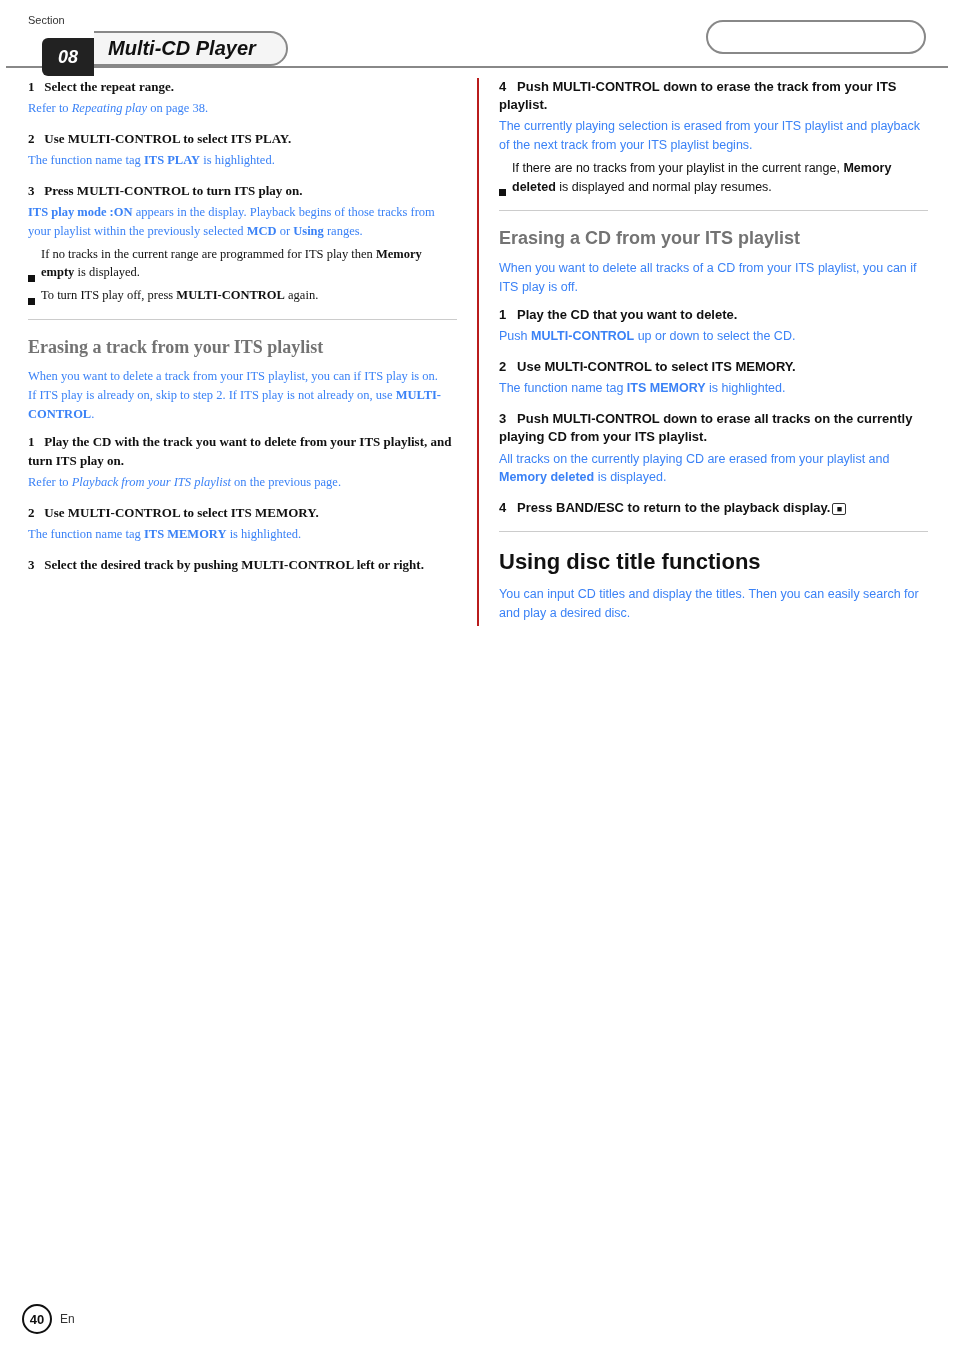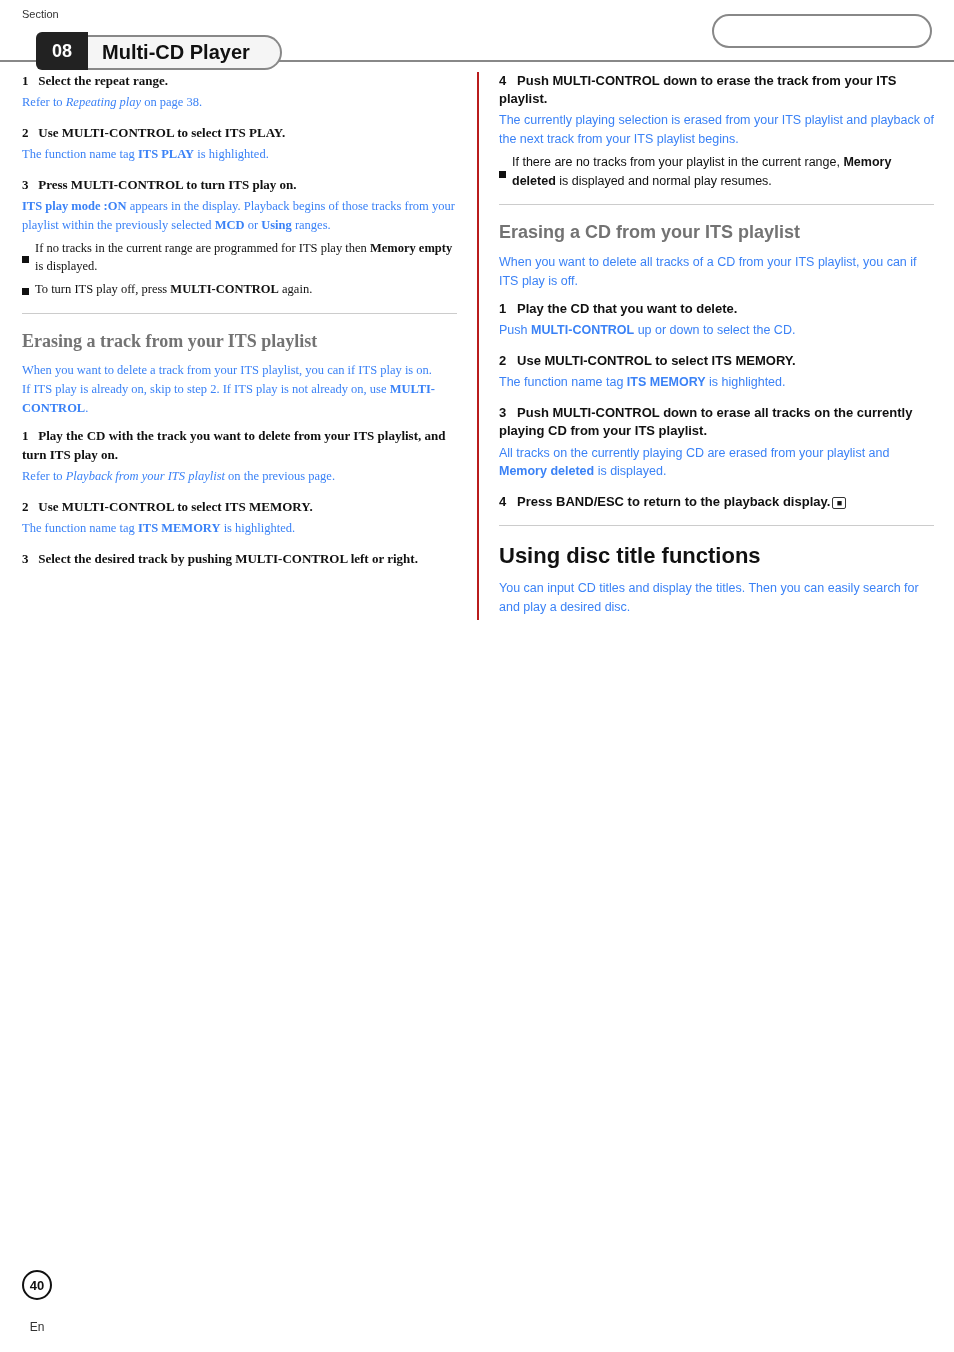--- a/index.html
+++ b/index.html
@@ -14,21 +14,21 @@
       background: #ffffff;
       font-family: 'Arial', 'Helvetica Neue', Helvetica, sans-serif;
       font-size: 13px;
       color: #111111;
       position: relative;
     }
 
     .page-container {
       width: 954px;
       min-height: 1352px;
-      padding: 0;
+      padding: 6px;
       position: relative;
     }
 
     .section-label {
       font-size: 11px;
       font-weight: normal;
       color: #333;
       position: absolute;
       top: 8px;
       left: 22px;
@@ -90,21 +90,21 @@
     .step-body em {
       font-style: italic;
     }
 
     .step-body strong {
       font-weight: bold;
     }
 
     .bullet-item {
       display: flex;
-      align-items: center;
+      align-items: flex-end;
       margin-bottom: 4px;
       font-size: 12.5px;
       line-height: 1.5;
     }
 
     .bullet-square {
       width: 7px;
       height: 7px;
       background: #111;
       margin-top: 5px;
@@ -137,22 +137,21 @@
       color: #111;
     }
 
     
     .footer {
       position: absolute;
       bottom: 18px;
       left: 22px;
       display: flex;
       align-items: center;
-      gap: 20px;
-      flex-direction: column;
+      gap: 8px;
     }
 
     .page-number-circle {
       border: 2px solid #111;
       border-radius: 50%;
       width: 30px;
       height: 30px;
       display: flex;
       align-items: center;
       justify-content: center;
@@ -179,21 +178,21 @@
       margin-left: 2px;
     }
   </style>
 </head>
 <body>
 
 <div class="page-container">
 
   <div style="position:relative; height:62px; border-bottom:2px solid #888;">
     <span class="section-label">Section</span>
-    <div style="display:flex; align-items:flex-end; position:absolute; top:14px; left:18px;">
+    <div style="display:flex; align-items:center; position:absolute; top:14px; left:18px;font-style:italic;">
       <div class="section-badge">08</div>
       <div style="background:#f5f5f5; border:2px solid #888; border-left:none; border-radius:0 22px 22px 0; padding:4px 30px 4px 14px; font-size:20px; font-weight:bold; color:#111;">Multi-CD Player</div>
     </div>
     <div style="position:absolute; top:14px; right:22px; border:2px solid #888; border-radius:22px; width:220px; height:34px;"></div>
   </div>
 
   <div class="content">
 
     <div class="col-left">
 

